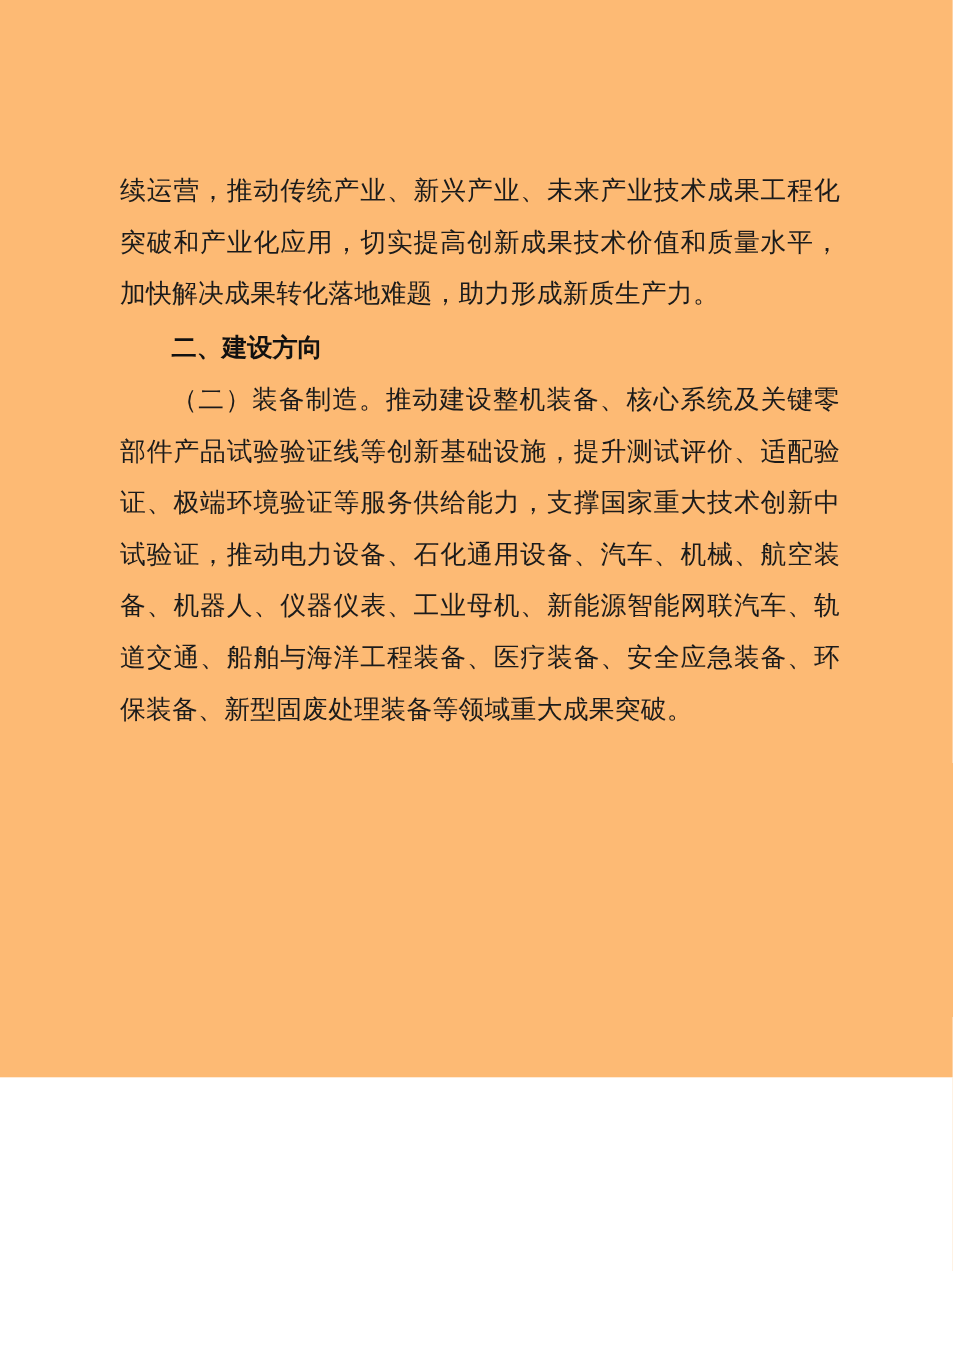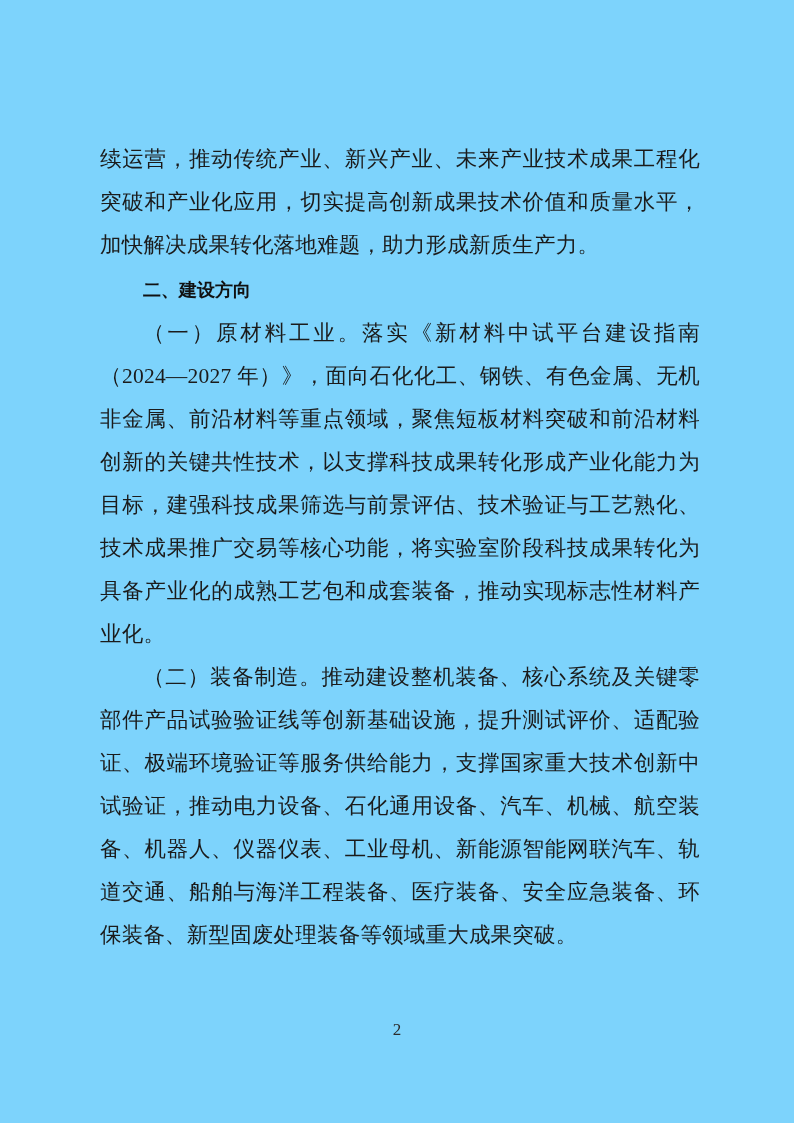--- a/index.html
+++ b/index.html
@@ -3,22 +3,22 @@
 <meta charset="utf-8">
 <style>
   html, body {
     margin: 0;
     padding: 0;
     background: #ffffff;
   }
   .page {
     position: relative;
     width: 794px;
-    height: 1123px;
-    background: #7dd3fc;
+    height: 898px;
+    background: #fdba74;
     box-sizing: border-box;
     font-family: "Liberation Serif", "DejaVu Serif", serif;
     color: #1a1a1a;
     overflow: hidden;
   }
   .content {
     position: absolute;
     left: 100px;
     top: 138px;
     width: 600px;
@@ -33,21 +33,21 @@
     color: #1b1b1b;
   }
   p.body {
     text-indent: 43px;
   }
   p.cont {
     text-indent: 0;
   }
   .heading {
     margin: 0;
-    font-size: 18px;
+    font-size: 21px;
     line-height: 43px;
     font-weight: bold;
     text-indent: 43px;
     color: #111111;
     font-family: "Liberation Serif", "DejaVu Serif", serif;
   }
   .gap-sm { height: 2px; }
   .page-number {
     position: absolute;
     left: 0;
@@ -65,20 +65,19 @@
 <div class="page">
   <div class="content">
 
     <p class="cont">续运营，推动传统产业、新兴产业、未来产业技术成果工程化突破和产业化应用，切实提高创新成果技术价值和质量水平，加快解决成果转化落地难题，助力形成新质生产力。</p>
 
     <div class="gap-sm"></div>
 
     <div class="heading">二、建设方向</div>
 
 
-    <p class="body">（一）原材料工业。落实《新材料中试平台建设指南（2024—2027 年）》，面向石化化工、钢铁、有色金属、无机非金属、前沿材料等重点领域，聚焦短板材料突破和前沿材料创新的关键共性技术，以支撑科技成果转化形成产业化能力为目标，建强科技成果筛选与前景评估、技术验证与工艺熟化、技术成果推广交易等核心功能，将实验室阶段科技成果转化为具备产业化的成熟工艺包和成套装备，推动实现标志性材料产业化。</p>
 
     <p class="body">（二）装备制造。推动建设整机装备、核心系统及关键零部件产品试验验证线等创新基础设施，提升测试评价、适配验证、极端环境验证等服务供给能力，支撑国家重大技术创新中试验证，推动电力设备、石化通用设备、汽车、机械、航空装备、机器人、仪器仪表、工业母机、新能源智能网联汽车、轨道交通、船舶与海洋工程装备、医疗装备、安全应急装备、环保装备、新型固废处理装备等领域重大成果突破。</p>
 
   </div>
 
   <div class="page-number">2</div>
 </div>
 
 </body></html>

